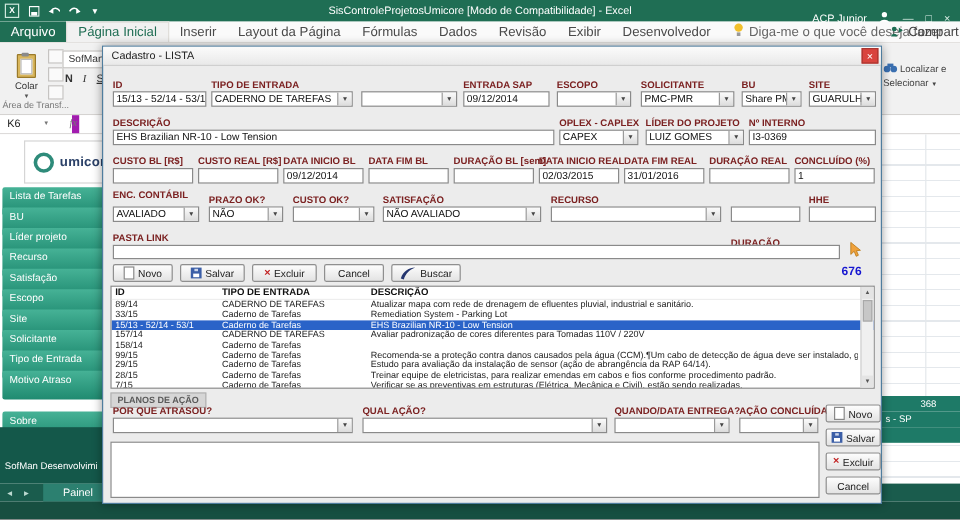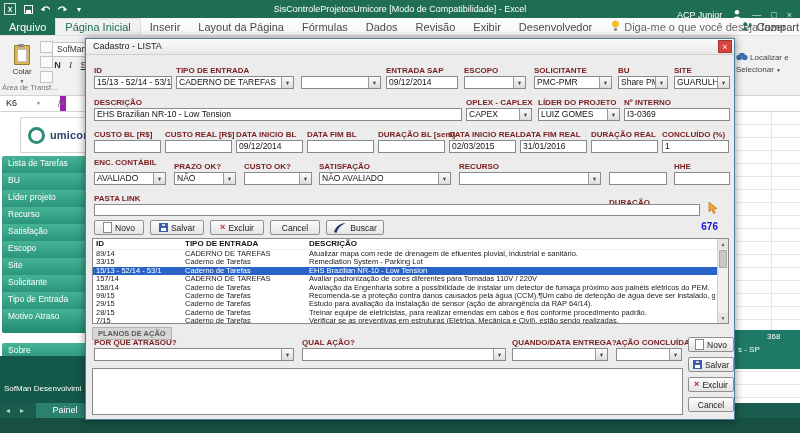--- a/index.html
+++ b/index.html
@@ -422,21 +422,20 @@
           <span class="c3">EHS Brazilian NR-10 - Low Tension</span>
         </div>
       <div class="lrow">
           <span class="c1">157/14</span>
           <span class="c2">CADERNO DE TAREFAS</span>
           <span class="c3">Avaliar padronização de cores diferentes para Tomadas 110V / 220V</span>
         </div>
       <div class="lrow">
           <span class="c1">158/14</span>
           <span class="c2">Caderno de Tarefas</span>
-          <span class="c3">Avaliação da Engenharia sobre a possibilidade de instalar um detector de fumaça próximo aos painéis elétricos do PEM.</span>
         </div>
       <div class="lrow">
           <span class="c1">99/15</span>
           <span class="c2">Caderno de Tarefas</span>
           <span class="c3">Recomenda-se a proteção contra danos causados pela água (CCM).¶Um cabo de detecção de água deve ser instalado, garantindo a fiscalização de qualquer vaza</span>
         </div>
       <div class="lrow">
           <span class="c1">29/15</span>
           <span class="c2">Caderno de Tarefas</span>
           <span class="c3">Estudo para avaliação da instalação de sensor (ação de abrangência da RAP 64/14).</span>

